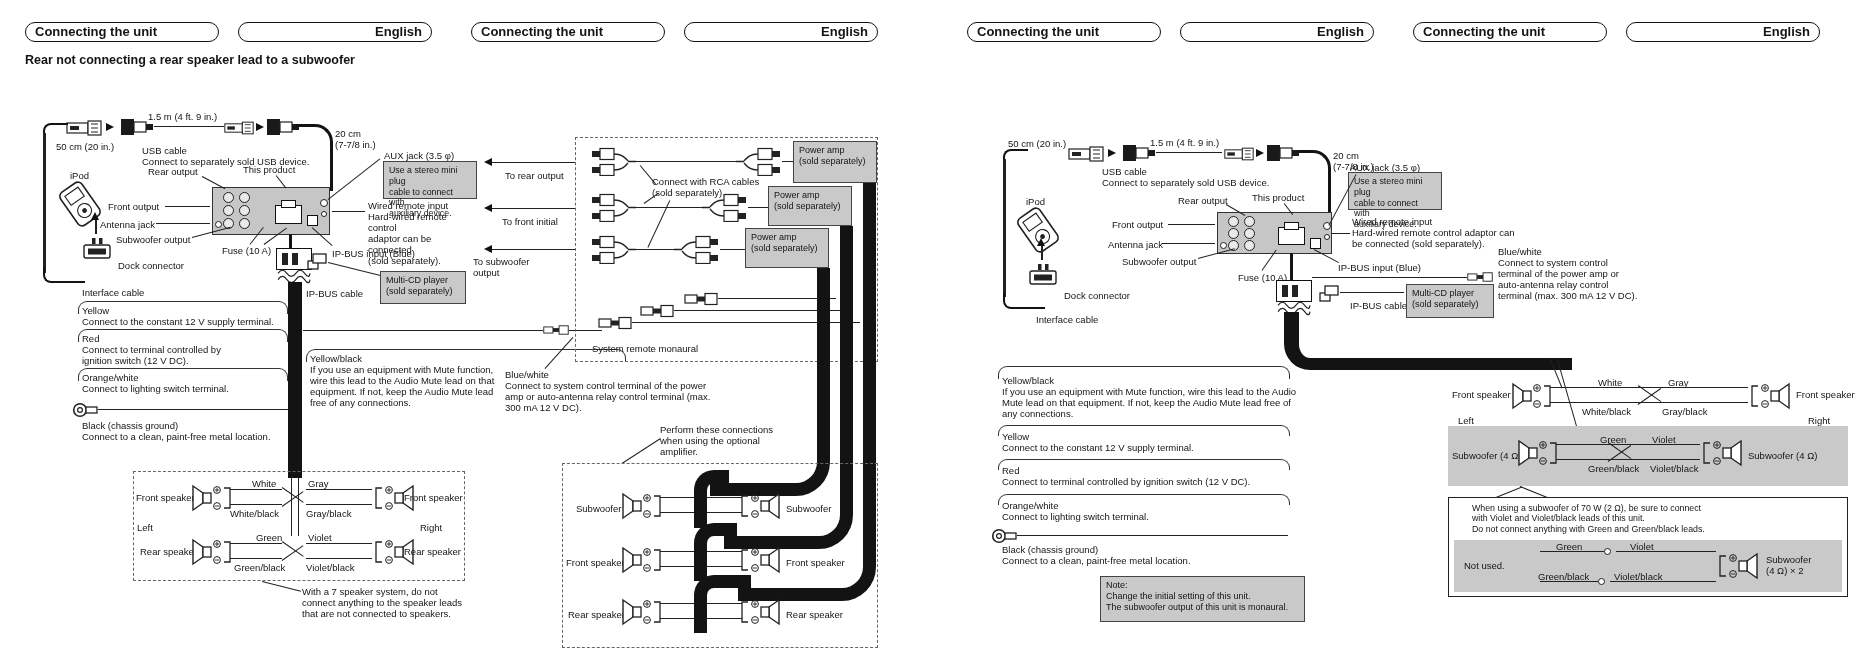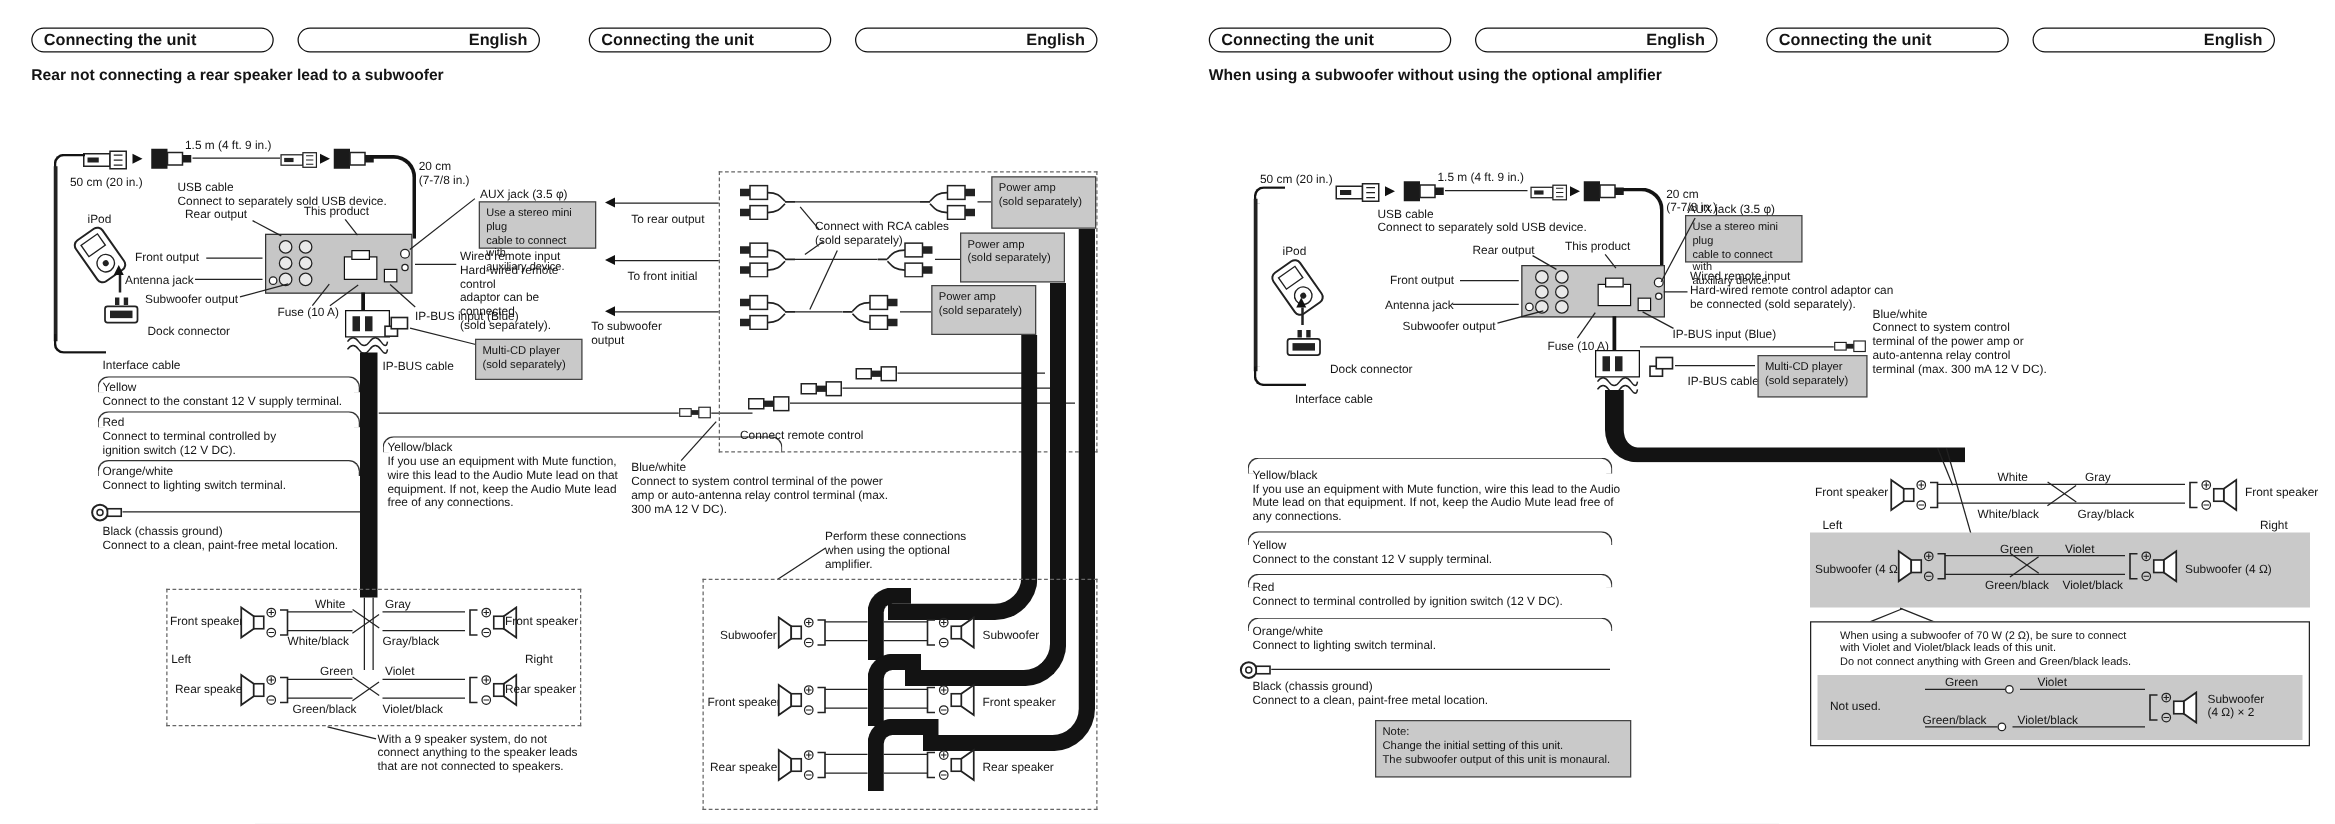--- a/index.html
+++ b/index.html
@@ -98,21 +98,20 @@
 
 <div class="pill" style="left:25px;top:22px">Connecting the unit</div>
 <div class="pill pr" style="left:238px;top:22px">English</div>
 <div class="pill" style="left:471px;top:22px">Connecting the unit</div>
 <div class="pill pr" style="left:684px;top:22px">English</div>
 <div class="pill" style="left:967px;top:22px">Connecting the unit</div>
 <div class="pill pr" style="left:1180px;top:22px">English</div>
 <div class="pill" style="left:1413px;top:22px">Connecting the unit</div>
 <div class="pill pr" style="left:1626px;top:22px">English</div>
 <div class="title" style="left:25px;top:53px">Rear not connecting a rear speaker lead to a subwoofer</div>
-<div class="title" style="left:967px;top:53px">When using a subwoofer without using the optional amplifier</div>
 
 <svg class="icn" style="left:66px;top:120px" width="36" height="16">
       <use href="#usbA"></use>
     </svg>
 <div class="tri trr" style="left:106px;top:123px"></div>
 <svg class="icn" style="left:120px;top:118px" width="34" height="18">
       <use href="#usbB"></use>
     </svg>
 <div class="ln" style="left:154px;top:126px;width:70px"></div>
 <div class="lbl" style="left:148px;top:111px">1.5 m (4 ft. 9 in.)</div>
@@ -273,21 +272,21 @@
 <div class="ln" style="left:306px;top:558px;width:66px"></div>
 <svg class="icn" style="left:372px;top:537px;transform:scaleX(-1)" width="44" height="30">
       <use href="#spk"></use>
     </svg>
 <div class="lbl" style="left:404px;top:546px">Rear speaker</div>
 <div class="lbl" style="left:256px;top:532px">Green</div>
 <div class="lbl" style="left:308px;top:532px">Violet</div>
 <div class="lbl" style="left:234px;top:562px">Green/black</div>
 <div class="lbl" style="left:306px;top:562px">Violet/black</div>
 <div class="ld" style="left:262px;top:581px;width:40px;transform:rotate(14deg)"></div>
-<div class="lbl" style="left:302px;top:586px">With a 9 speaker system, do not
+<div class="lbl" style="left:302px;top:586px">With a 7 speaker system, do not
 connect anything to the speaker leads
 that are not connected to speakers.</div>
 
 <div class="dash" style="left:575px;top:137px;width:303px;height:225px"></div>
 <div class="tri tl" style="left:484px;top:158px"></div>
 <div class="ln" style="left:492px;top:162px;width:83px"></div>
 <div class="lbl" style="left:505px;top:170px">To rear output</div>
 <div class="tri tl" style="left:484px;top:204px"></div>
 <div class="ln" style="left:492px;top:208px;width:83px"></div>
 <div class="lbl" style="left:502px;top:216px">To front initial</div>
@@ -336,21 +335,21 @@
     </svg>
 <svg class="icn" style="left:640px;top:304px" width="34" height="14">
       <use href="#conn"></use>
     </svg>
 <svg class="icn" style="left:684px;top:292px" width="34" height="14">
       <use href="#conn"></use>
     </svg>
 <div class="ln" style="left:632px;top:322px;width:228px"></div>
 <div class="ln" style="left:674px;top:310px;width:174px"></div>
 <div class="ln" style="left:718px;top:298px;width:118px"></div>
-<div class="lbl" style="left:592px;top:343px">Connect remote control</div>
+<div class="lbl" style="left:592px;top:343px">System remote monaural</div>
 
 <div style="position:absolute;left:710px;top:268px;width:107px;height:215px;border-right:13px solid #131313;border-bottom:13px solid #131313;border-bottom-right-radius:34px"></div>
 <div style="position:absolute;left:694px;top:470px;width:22px;height:45px;border-left:13px solid #131313;border-top:13px solid #131313;border-top-left-radius:20px"></div>
 <div style="position:absolute;left:724px;top:226px;width:116px;height:310px;border-right:13px solid #131313;border-bottom:13px solid #131313;border-bottom-right-radius:34px"></div>
 <div style="position:absolute;left:694px;top:523px;width:30px;height:45px;border-left:13px solid #131313;border-top:13px solid #131313;border-top-left-radius:20px"></div>
 <div style="position:absolute;left:738px;top:183px;width:125px;height:405px;border-right:13px solid #131313;border-bottom:13px solid #131313;border-bottom-right-radius:34px"></div>
 <div style="position:absolute;left:694px;top:575px;width:44px;height:45px;border-left:13px solid #131313;border-top:13px solid #131313;border-top-left-radius:20px"></div>
 
 <div class="lbl" style="left:660px;top:424px">Perform these connections
 when using the optional

